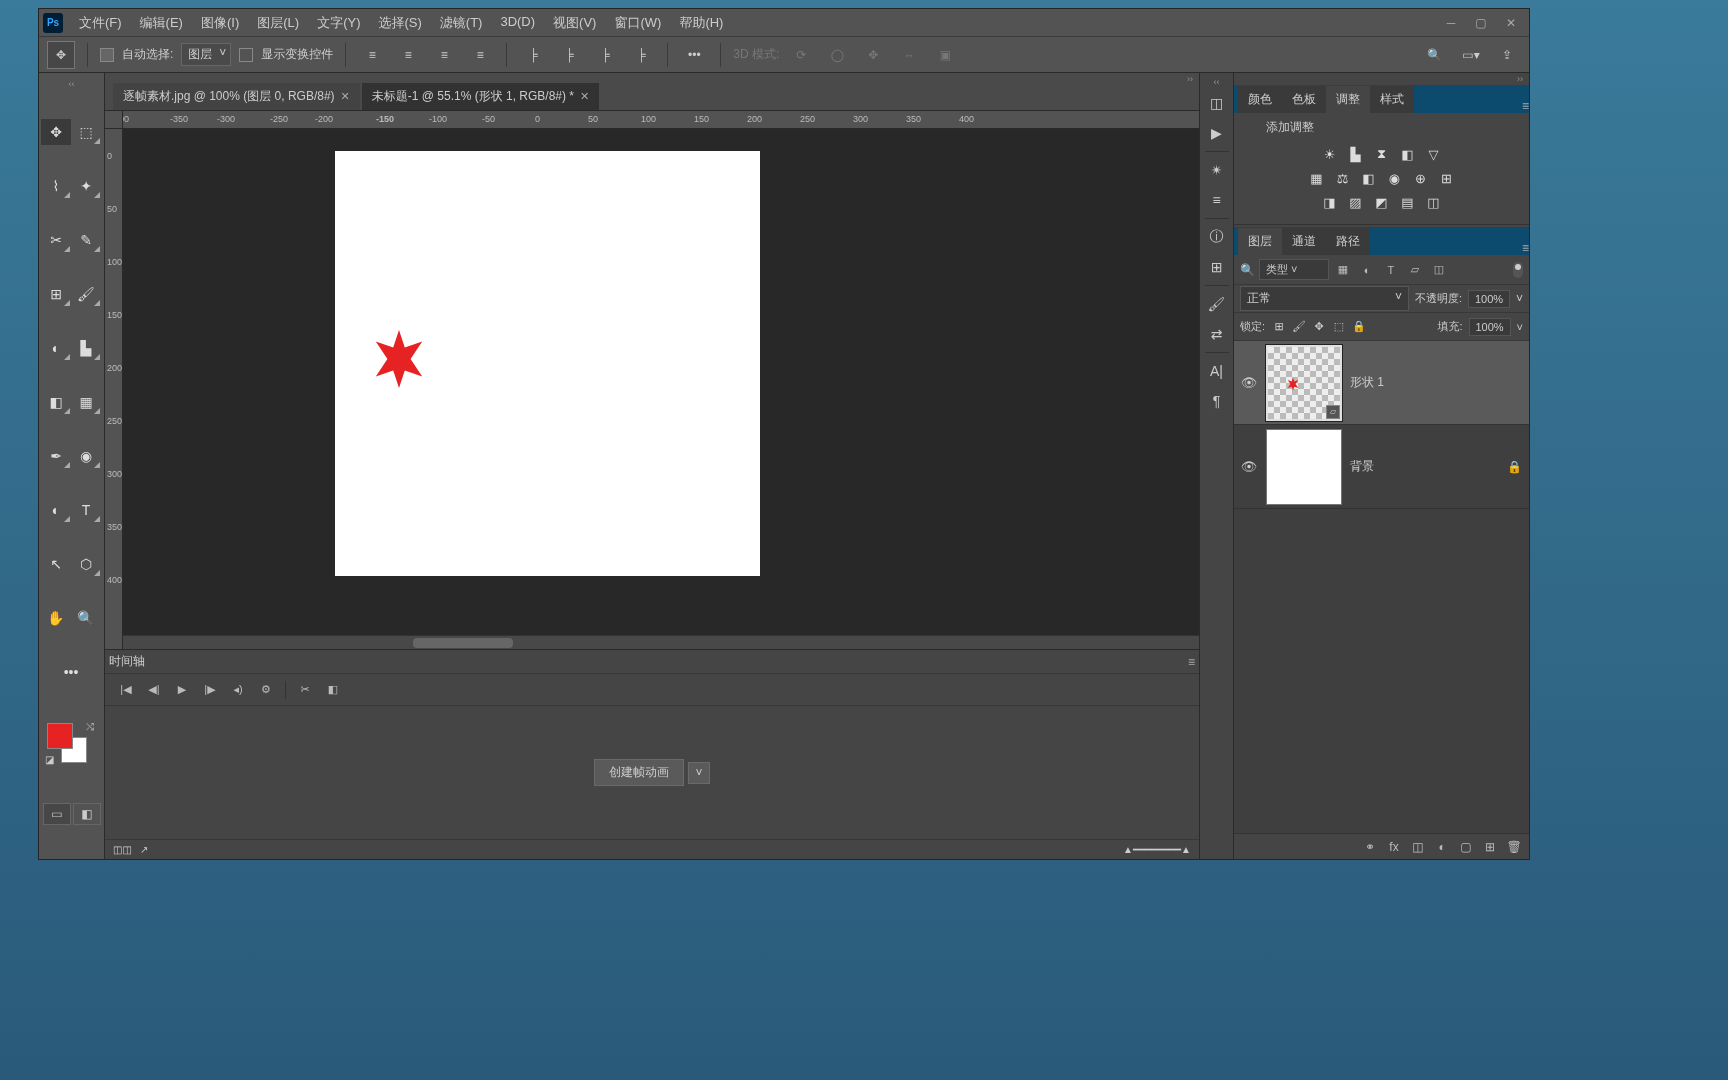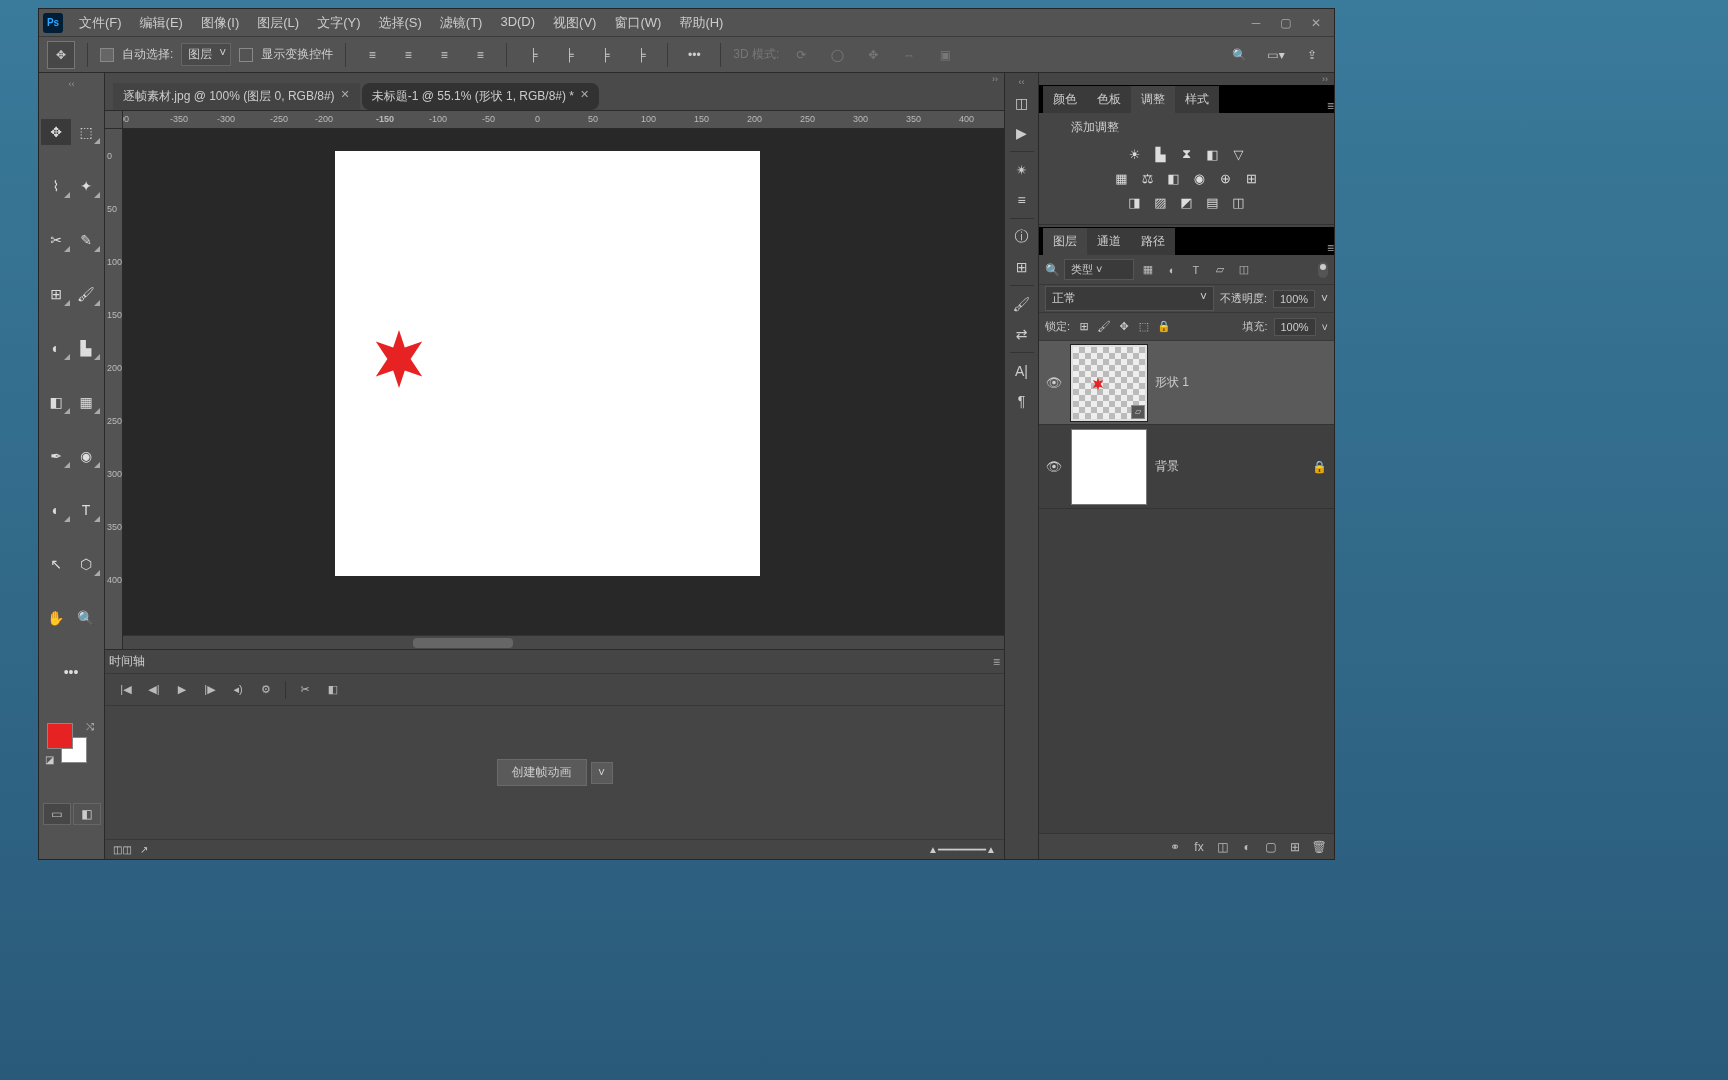--- a/index.html
+++ b/index.html
@@ -1,17 +1,17 @@
 <!DOCTYPE html>
 <html><head>
 <meta charset="utf-8">
 <style>
 * { margin: 0; padding: 0; box-sizing: border-box; font-family: "Microsoft YaHei", Arial, sans-serif; }
 body { background: linear-gradient(180deg, #3a7a9a 0%, #2a5a7a 100%); width: 1728px; height: 1080px; overflow: hidden; font-size: 12px; color: #ccc; }
-.app { position: absolute; left: 38px; top: 8px; width: 1297px; height: 852px; background: #535353; border: 1px solid #252525; display: flex; flex-direction: column; }
+.app { position: absolute; left: 38px; top: 8px; width: 1492px; height: 852px; background: #535353; border: 1px solid #252525; display: flex; flex-direction: column; }
 .title-bar { height: 28px; background: #535353; display: flex; align-items: center; padding: 0 4px; border-bottom: 1px solid #3a3a3a; }
 .ps-logo { width: 20px; height: 20px; background: #001e36; color: #31a8ff; font-weight: bold; font-size: 10px; display: flex; align-items: center; justify-content: center; border-radius: 3px; margin-right: 8px; }
 .menu-bar { display: flex; gap: 2px; flex: 1; }
 .menu-item { padding: 3px 8px; cursor: pointer; font-size: 13px; }
 .win-controls { display: flex; gap: 2px; }
 .win-btn { width: 28px; height: 20px; display: flex; align-items: center; justify-content: center; cursor: pointer; color: #aaa; font-size: 12px; }
 .options-bar { height: 36px; background: #535353; display: flex; align-items: center; padding: 0 8px; gap: 8px; border-bottom: 1px solid #2a2a2a; }
 .opt-btn { width: 28px; height: 28px; display: flex; align-items: center; justify-content: center; cursor: pointer; color: #ccc; border: 1px solid transparent; }
 .opt-btn.active { border: 1px solid #777; background: #474747; }
 .opt-checkbox { width: 14px; height: 14px; border: 1px solid #888; display: inline-block; }
@@ -27,43 +27,43 @@
 .color-swatches { width: 60px; height: 44px; position: relative; margin: 8px 2px; }
 .swatch-fg { position: absolute; left: 4px; top: 2px; width: 26px; height: 26px; background: #e72222; border: 1px solid #888; z-index: 2; }
 .swatch-bg { position: absolute; left: 18px; top: 16px; width: 26px; height: 26px; background: #fff; border: 1px solid #888; }
 .swatch-mini { position: absolute; left: 2px; bottom: 0; font-size: 10px; color: #ccc; }
 .swatch-swap { position: absolute; right: 6px; top: 0; font-size: 10px; color: #ccc; }
 .mask-btns { display: flex; gap: 2px; padding: 2px; width: 62px; }
 .mask-btn { width: 28px; height: 22px; border: 1px solid #666; display: flex; align-items: center; justify-content: center; cursor: pointer; position: relative; }
 .mask-btn.active { background: #474747; }
 .doc-area { flex: 1; display: flex; flex-direction: column; background: #4a4a4a; overflow: hidden; }
 .doc-tabs { height: 26px; background: #4a4a4a; display: flex; align-items: flex-end; padding-left: 8px; border-bottom: 1px solid #2a2a2a; }
-.doc-tab { padding: 5px 10px; background: #434343; margin-right: 2px; font-size: 12px; cursor: pointer; display: flex; align-items: flex-start; gap: 6px; }
-.doc-tab.active { background: #323232; border-radius: 8px; }
+.doc-tab { padding: 5px 10px; background: #434343; margin-right: 2px; font-size: 12px; cursor: pointer; display: flex; align-items: center; gap: 6px; }
+.doc-tab.active { background: #323232; }
 .doc-close { font-size: 11px; color: #aaa; }
 .canvas-wrap { flex: 1; background: #282828; position: relative; overflow: hidden; }
 .ruler-h { position: absolute; left: 18px; top: 0; right: 0; height: 18px; background: #535353; display: flex; overflow: hidden; font-size: 9px; color: #aaa; border-bottom: 1px solid #2a2a2a; }
 .ruler-v { position: absolute; left: 0; top: 18px; bottom: 0; width: 18px; background: #535353; overflow: hidden; font-size: 9px; color: #aaa; border-right: 1px solid #2a2a2a; }
 .ruler-corner { position: absolute; left: 0; top: 0; width: 18px; height: 18px; background: #535353; border-right: 1px solid #2a2a2a; border-bottom: 1px solid #2a2a2a; }
 .canvas { position: absolute; left: 230px; top: 40px; width: 425px; height: 425px; background: #fff; }
 .star-shape { position: absolute; left: 35px; top: 176px; width: 58px; height: 64px; }
 .status-bar { height: 22px; background: #4a4a4a; display: flex; align-items: center; font-size: 11px; padding: 0 8px; gap: 14px; border-top: 1px solid #2a2a2a; }
 .timeline-panel { height: 210px; background: #454545; border-top: 1px solid #2a2a2a; display: flex; flex-direction: column; }
 .timeline-header { height: 24px; background: #454545; display: flex; align-items: center; padding: 0 4px; border-bottom: 1px solid #383838; }
 .timeline-controls { height: 32px; display: flex; align-items: center; padding: 0 8px; gap: 2px; border-bottom: 1px solid #383838; }
 .tc-btn { width: 26px; height: 22px; display: flex; align-items: center; justify-content: center; cursor: pointer; color: #bbb; font-size: 11px; }
 .tc-sep { width: 1px; height: 18px; background: #333; margin: 0 4px; }
 .timeline-body { flex: 1; display: flex; align-items: center; justify-content: center; }
 .create-anim-btn { background: #5a5a5a; border: 1px solid #6a6a6a; padding: 4px 14px; cursor: pointer; display: flex; align-items: center; gap: 4px; }
 .timeline-footer { height: 20px; border-top: 1px solid #383838; display: flex; align-items: center; padding: 0 8px; gap: 8px; font-size: 10px; }
 .side-dock { width: 34px; background: #454545; display: flex; flex-direction: column; align-items: center; padding-top: 4px; gap: 2px; border-left: 1px solid #2a2a2a; }
 .dock-icon { width: 28px; height: 28px; display: flex; align-items: center; justify-content: center; cursor: pointer; color: #ccc; font-size: 14px; }
 .dock-sep { width: 24px; height: 1px; background: #333; margin: 2px 0; }
 .panels { width: 296px; background: #454545; display: flex; flex-direction: column; border-left: 1px solid #2a2a2a; }
-.panel-tabs { height: 28px; display: flex; align-items: flex-end; background: #000000; padding-left: 4px; }
+.panel-tabs { height: 28px; display: flex; align-items: flex-end; background: #0c4a6e; padding-left: 4px; }
 .panel-tab { padding: 5px 10px; background: #3a3a3a; font-size: 12px; cursor: pointer; }
 .panel-tab.active { background: #454545; }
 .panel-body { padding: 6px 8px; }
 .adj-header { font-size: 12px; margin-bottom: 8px; margin-left: 24px; }
 .adj-icons { display: flex; flex-wrap: wrap; gap: 4px; justify-content: center; margin-bottom: 4px; }
 .adj-icon { width: 22px; height: 20px; display: flex; align-items: center; justify-content: center; cursor: pointer; color: #ddd; font-size: 13px; }
 .panel-sep { height: 1px; background: #333; margin: 2px 0; }
 .layers-panel { flex: 1; display: flex; flex-direction: column; }
 .layer-filter { height: 30px; display: flex; align-items: center; padding: 0 6px; gap: 4px; border-bottom: 1px solid #383838; }
 .filter-select { background: #3a3a3a; border: 1px solid #555; padding: 2px 6px; font-size: 11px; flex: 0 0 70px; }

